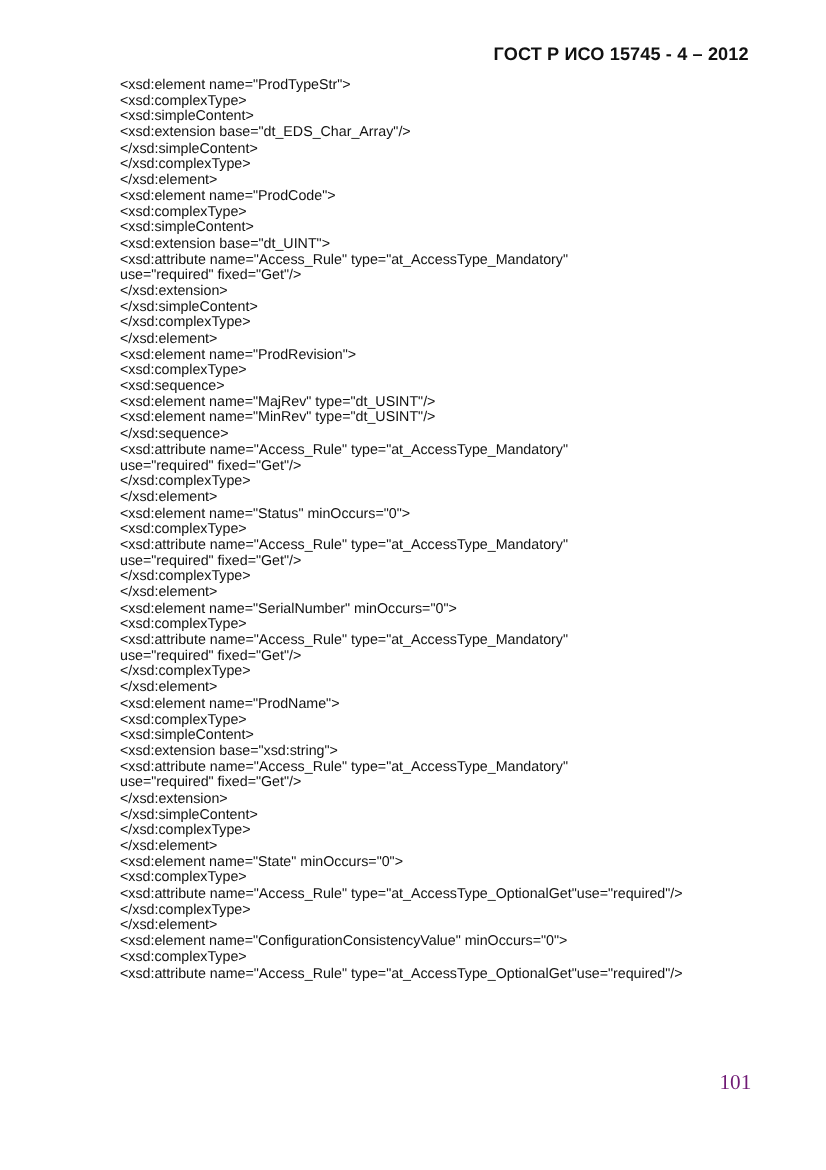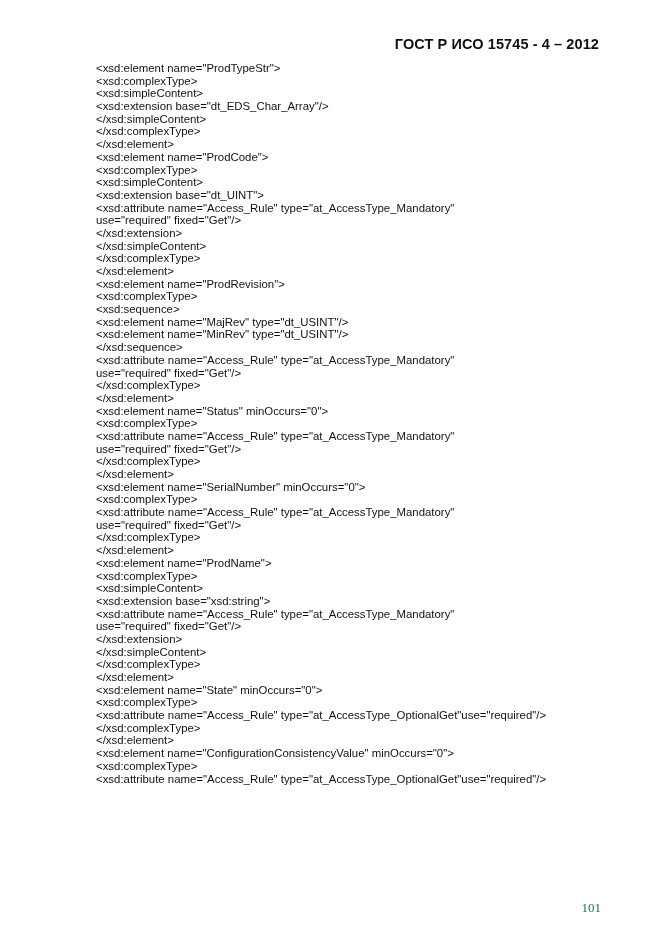--- a/index.html
+++ b/index.html
@@ -11,23 +11,23 @@
       letter-spacing: 0.1px;
     }
     .code {
       position: absolute; top: 62px; left: 96px;
       font-family: "Liberation Sans", sans-serif;
       font-size: 11.4px; line-height: 12.7px; color: #111;
       white-space: pre;
     }
     .code .line { display: block; height: 12.7px; }
     .page-number {
-      position: absolute; top: 900px; right: 60px;
+      position: absolute; top: 856px; right: 60px;
       font-family: "Liberation Serif", serif;
-      font-size: 13px; color: #15803d;
+      font-size: 17px; color: #701a75;
     }
   </style>
 </head>
 <body>
 
 <div class="header">ГОСТ Р ИСО 15745 - 4 – 2012</div>
 
 <div class="code" id="code"><span class="line">&lt;xsd:element name="ProdTypeStr"&gt;</span><span class="line">&lt;xsd:complexType&gt;</span><span class="line">&lt;xsd:simpleContent&gt;</span><span class="line">&lt;xsd:extension base="dt_EDS_Char_Array"/&gt;</span><span class="line">&lt;/xsd:simpleContent&gt;</span><span class="line">&lt;/xsd:complexType&gt;</span><span class="line">&lt;/xsd:element&gt;</span><span class="line">&lt;xsd:element name="ProdCode"&gt;</span><span class="line">&lt;xsd:complexType&gt;</span><span class="line">&lt;xsd:simpleContent&gt;</span><span class="line">&lt;xsd:extension base="dt_UINT"&gt;</span><span class="line">&lt;xsd:attribute name="Access_Rule" type="at_AccessType_Mandatory"</span><span class="line">use="required" fixed="Get"/&gt;</span><span class="line">&lt;/xsd:extension&gt;</span><span class="line">&lt;/xsd:simpleContent&gt;</span><span class="line">&lt;/xsd:complexType&gt;</span><span class="line">&lt;/xsd:element&gt;</span><span class="line">&lt;xsd:element name="ProdRevision"&gt;</span><span class="line">&lt;xsd:complexType&gt;</span><span class="line">&lt;xsd:sequence&gt;</span><span class="line">&lt;xsd:element name="MajRev" type="dt_USINT"/&gt;</span><span class="line">&lt;xsd:element name="MinRev" type="dt_USINT"/&gt;</span><span class="line">&lt;/xsd:sequence&gt;</span><span class="line">&lt;xsd:attribute name="Access_Rule" type="at_AccessType_Mandatory"</span><span class="line">use="required" fixed="Get"/&gt;</span><span class="line">&lt;/xsd:complexType&gt;</span><span class="line">&lt;/xsd:element&gt;</span><span class="line">&lt;xsd:element name="Status" minOccurs="0"&gt;</span><span class="line">&lt;xsd:complexType&gt;</span><span class="line">&lt;xsd:attribute name="Access_Rule" type="at_AccessType_Mandatory"</span><span class="line">use="required" fixed="Get"/&gt;</span><span class="line">&lt;/xsd:complexType&gt;</span><span class="line">&lt;/xsd:element&gt;</span><span class="line">&lt;xsd:element name="SerialNumber" minOccurs="0"&gt;</span><span class="line">&lt;xsd:complexType&gt;</span><span class="line">&lt;xsd:attribute name="Access_Rule" type="at_AccessType_Mandatory"</span><span class="line">use="required" fixed="Get"/&gt;</span><span class="line">&lt;/xsd:complexType&gt;</span><span class="line">&lt;/xsd:element&gt;</span><span class="line">&lt;xsd:element name="ProdName"&gt;</span><span class="line">&lt;xsd:complexType&gt;</span><span class="line">&lt;xsd:simpleContent&gt;</span><span class="line">&lt;xsd:extension base="xsd:string"&gt;</span><span class="line">&lt;xsd:attribute name="Access_Rule" type="at_AccessType_Mandatory"</span><span class="line">use="required" fixed="Get"/&gt;</span><span class="line">&lt;/xsd:extension&gt;</span><span class="line">&lt;/xsd:simpleContent&gt;</span><span class="line">&lt;/xsd:complexType&gt;</span><span class="line">&lt;/xsd:element&gt;</span><span class="line">&lt;xsd:element name="State" minOccurs="0"&gt;</span><span class="line">&lt;xsd:complexType&gt;</span><span class="line">&lt;xsd:attribute name="Access_Rule" type="at_AccessType_OptionalGet"use="required"/&gt;</span><span class="line">&lt;/xsd:complexType&gt;</span><span class="line">&lt;/xsd:element&gt;</span><span class="line">&lt;xsd:element name="ConfigurationConsistencyValue" minOccurs="0"&gt;</span><span class="line">&lt;xsd:complexType&gt;</span><span class="line">&lt;xsd:attribute name="Access_Rule" type="at_AccessType_OptionalGet"use="required"/&gt;</span></div>
 
 <div class="page-number">101</div>

